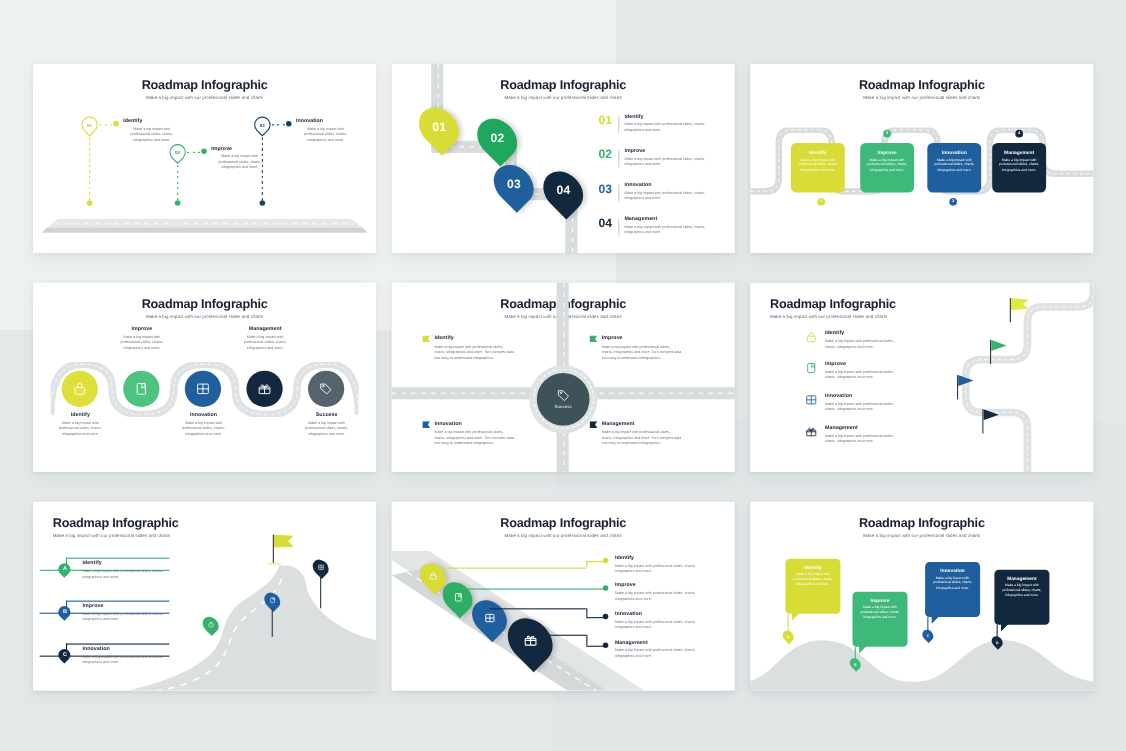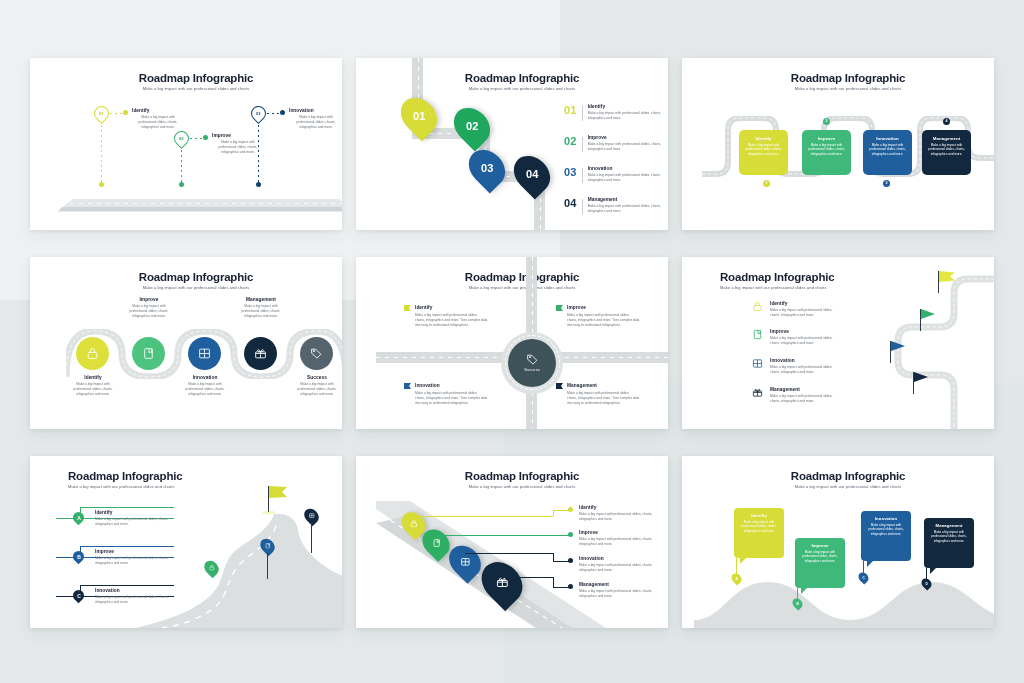--- a/index.html
+++ b/index.html
@@ -21,21 +21,21 @@
     column-gap:14px; row-gap:27px;
     justify-content:center; align-content:center;
     padding-top:2px;
   }
   .slide {
     background:#ffffff;
     position:relative;
     overflow:hidden;
     box-shadow: 0 1px 4px rgba(40,60,70,.10), 0 6px 14px rgba(40,60,70,.06);
   }
-  .slide-inner { position:absolute; inset:0;margin-left:20px; }
+  .slide-inner { position:absolute; inset:0; }
 
   
   .title {
     text-align:center; width:100%;
     position:absolute; left:0;
   }
   .title h1 {
     font-size:11.5px; font-weight:700; color:#1b2135; letter-spacing:-.2px;
   }
   .title p {

